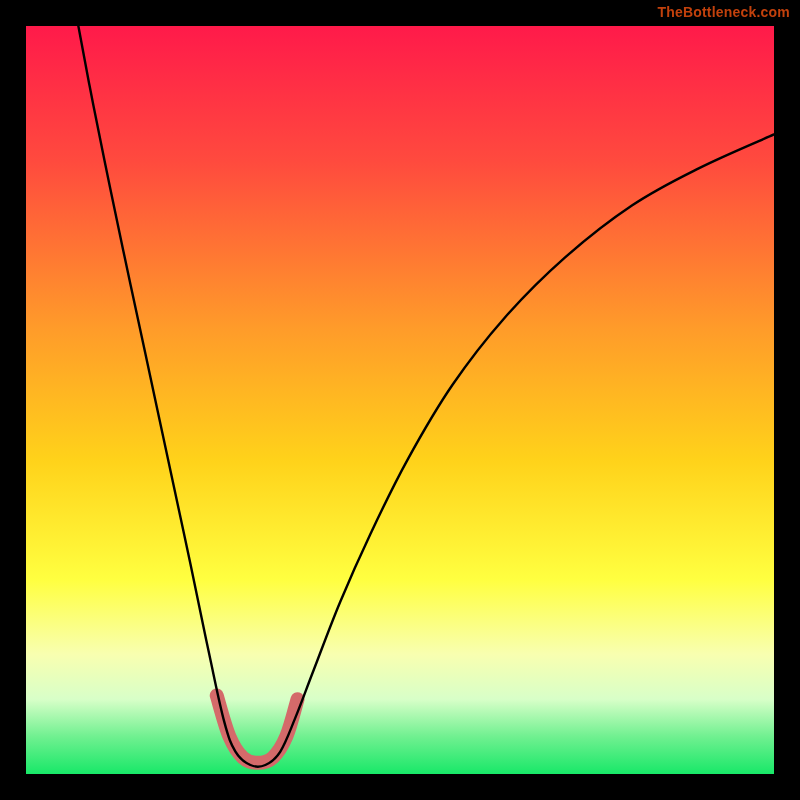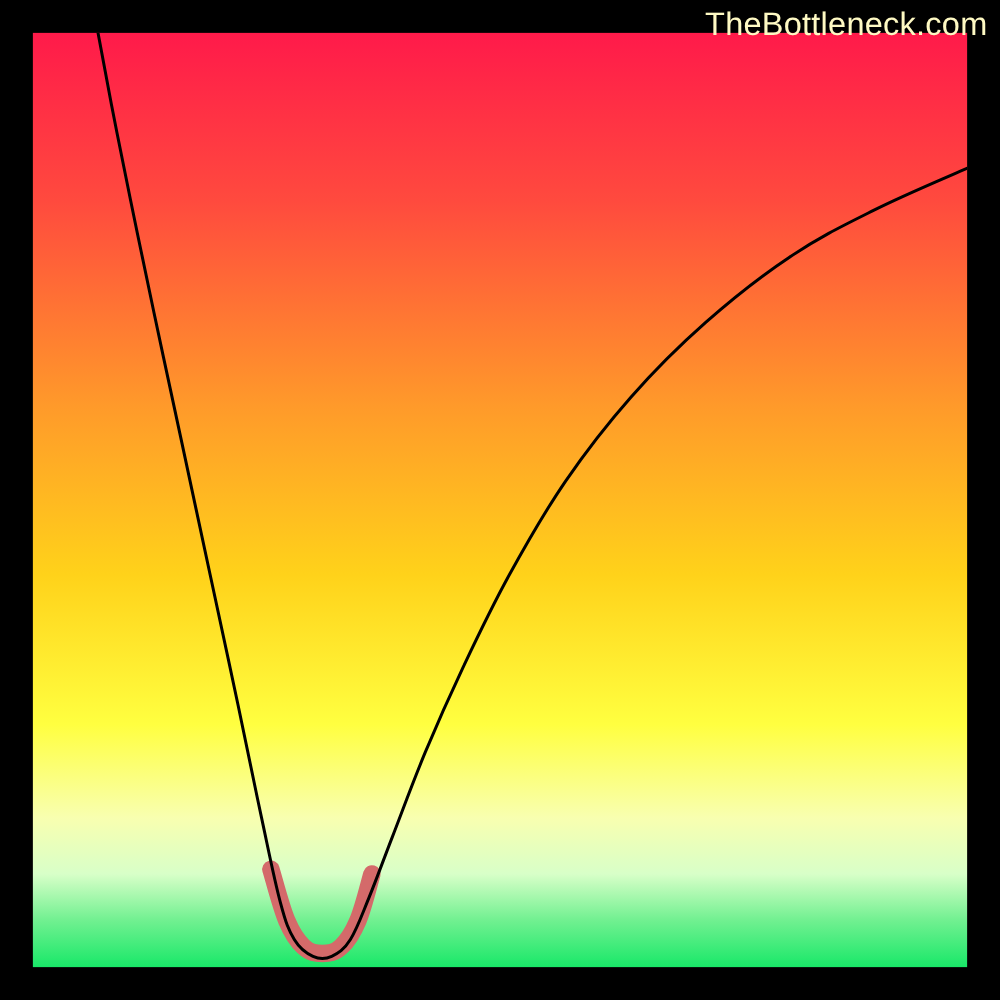--- a/index.html
+++ b/index.html
@@ -16,25 +16,25 @@
     left: 26px;
     top: 26px;
     width: 748px;
     height: 748px;
     overflow: hidden;
   }
   .attribution {
     position: absolute;
     top: 4px;
     right: 10px;
-    color: #fef9c3;
-    font-size: 26px;
+    color: #c2410c;
+    font-size: 14px;
     letter-spacing: 0.2px;
     z-index: 10;
-    font-weight: 400;
+    font-weight: 700;
   }
   svg {
     display: block;
   }
 </style>
 </head>
 <body>
 
 <div class="attribution">TheBottleneck.com</div>
 

